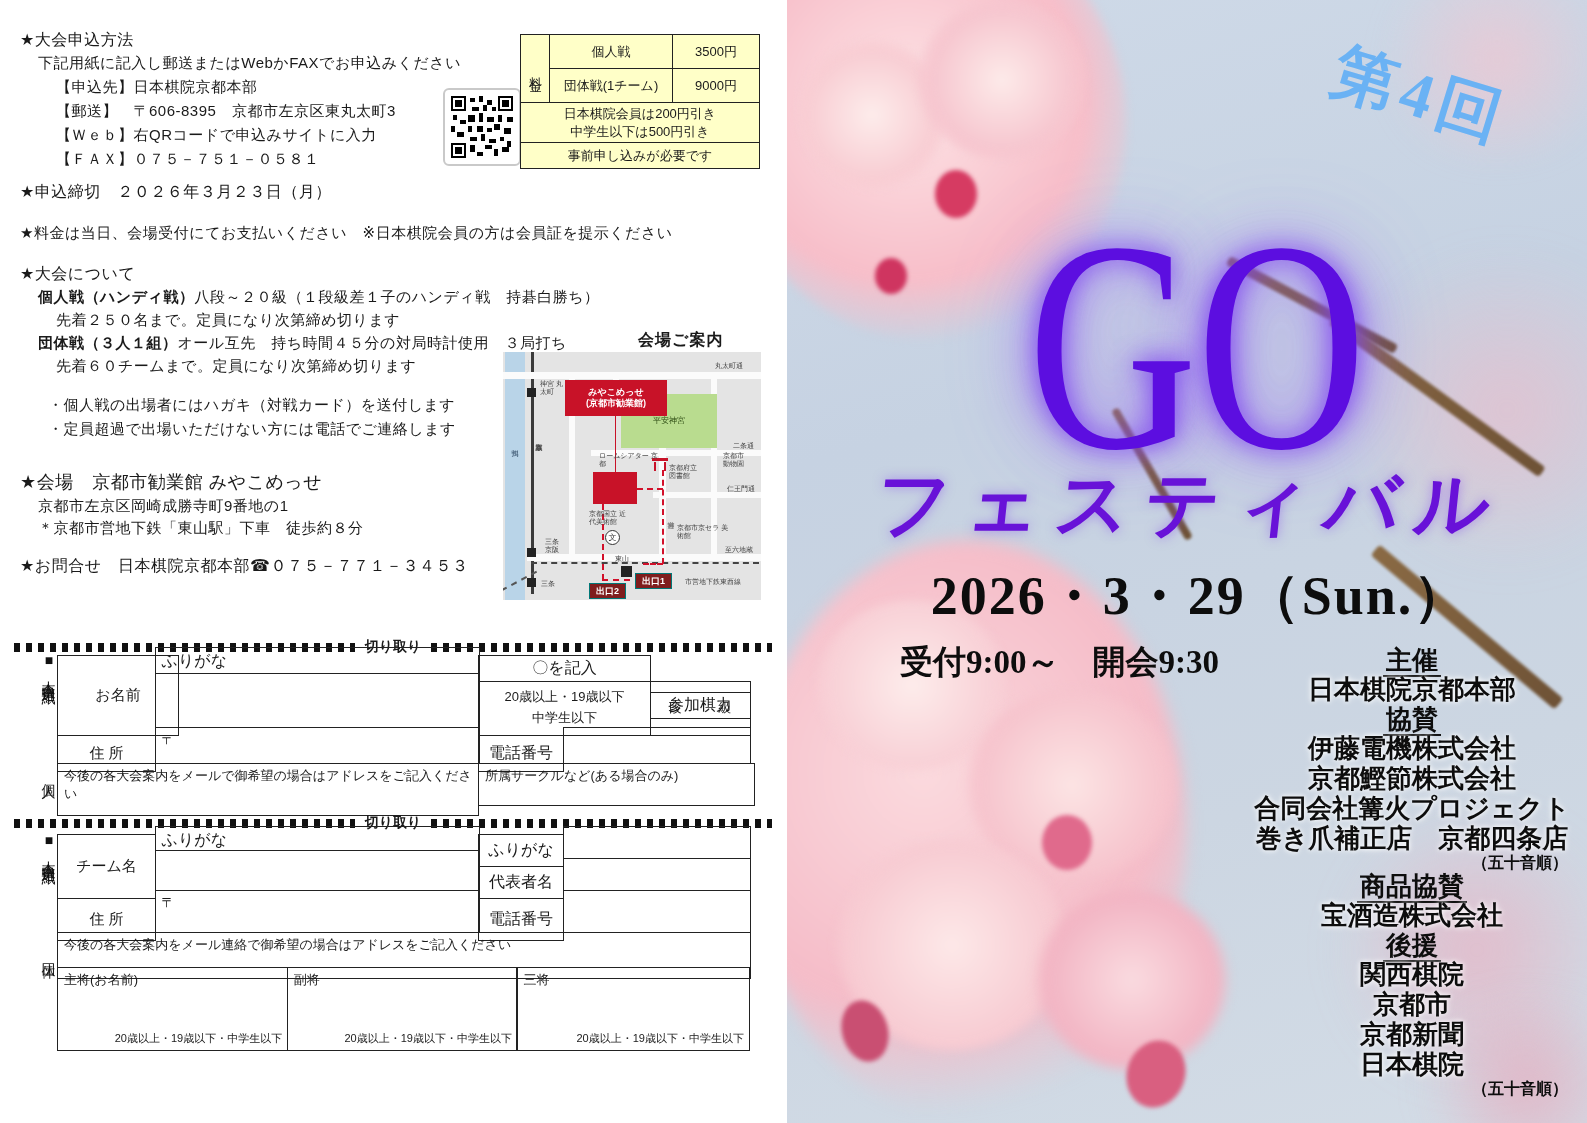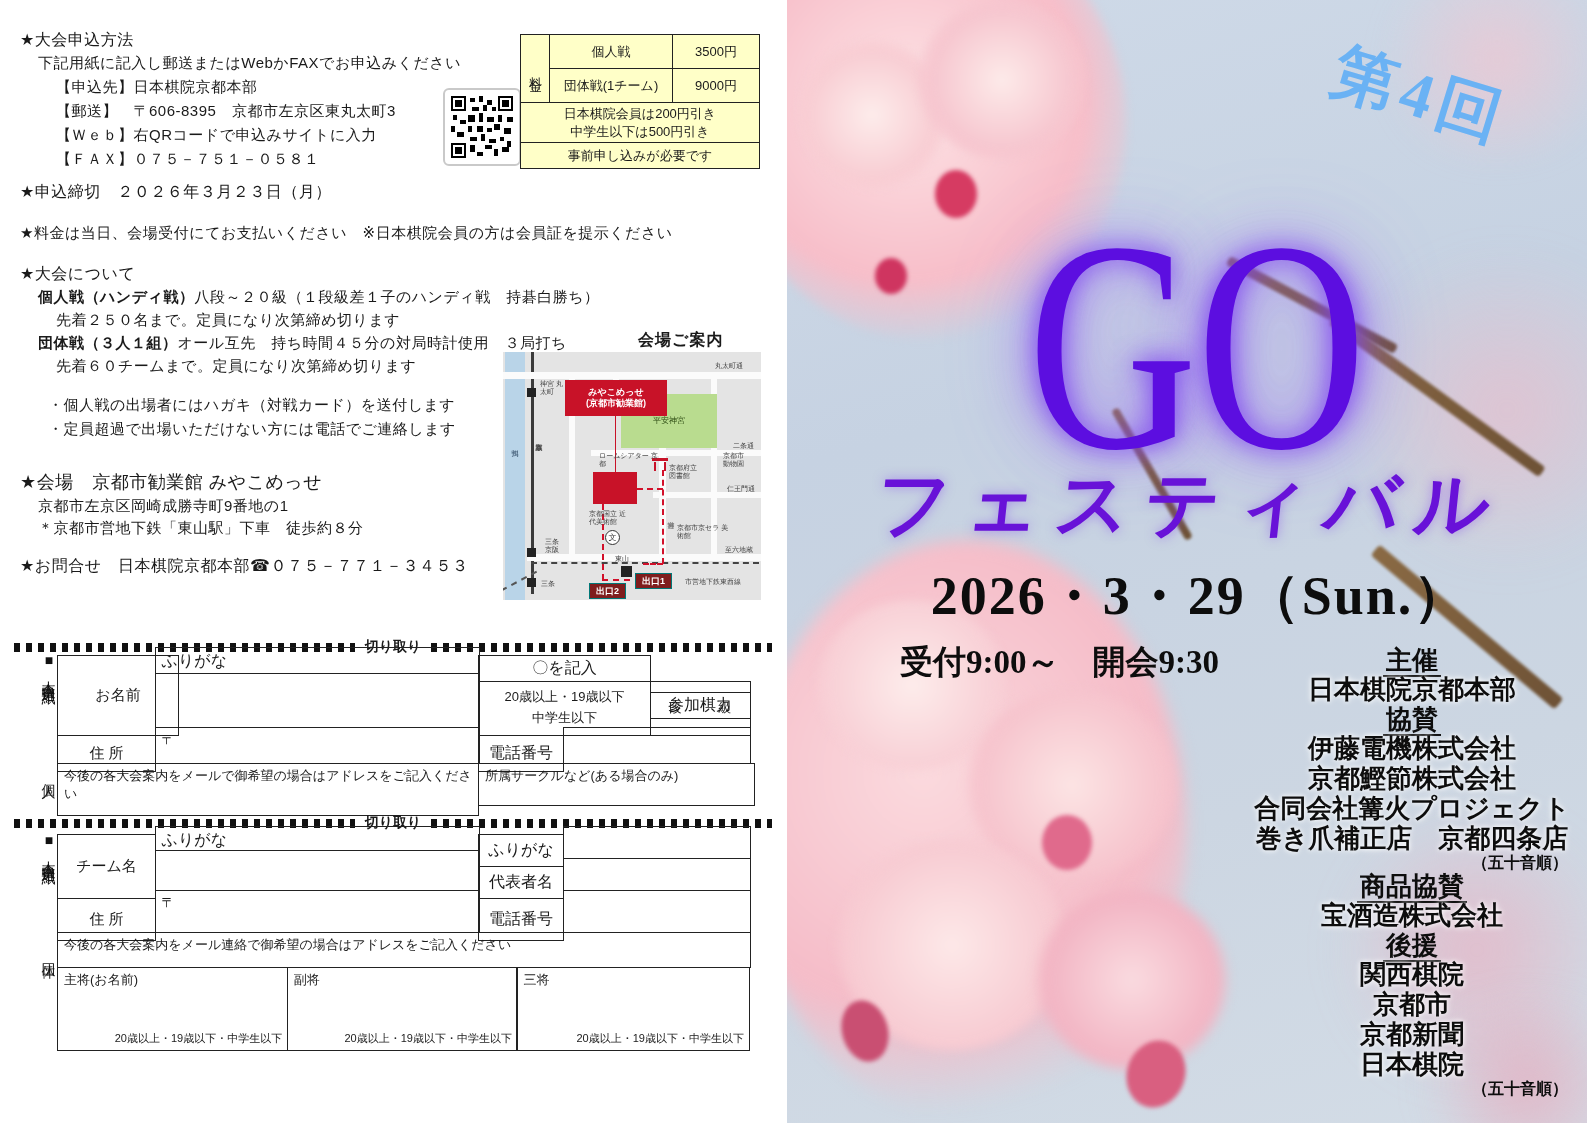--- a/index.html
+++ b/index.html
@@ -318,21 +318,21 @@
     <div class="cell center small" style="left:478px;top:826px;width:86px;height:33px;">ふりがな</div>
     <div class="cell" style="left:562.6px;top:826px;width:188px;height:33px;"></div>
     <div class="cell center small" style="left:478px;top:857.6px;width:86px;height:33.4px;">代表者名</div>
     <div class="cell" style="left:562.6px;top:857.6px;width:188px;height:33.4px;"></div>
 
     <div class="cell center" style="left:57px;top:889.6px;width:99px;height:43.8px;font-size:15px;">住 所</div>
     <div class="cell topleft" style="left:154.6px;top:889.6px;width:325px;height:43.8px;">〒</div>
     <div class="cell center small" style="left:478px;top:889.6px;width:86px;height:43.8px;">電話番号</div>
     <div class="cell" style="left:562.6px;top:889.6px;width:188px;height:43.8px;"></div>
 
-    <div class="cell topleft" style="left:57px;top:932px;width:693.6px;height:36px;">今後の各大会案内をメール連絡で御希望の場合はアドレスをご記入ください</div>
+    <div class="cell topleft" style="left:57px;top:932px;width:693.6px;height:47px;">今後の各大会案内をメール連絡で御希望の場合はアドレスをご記入ください</div>
 
     <div class="cell topleft" style="left:57px;top:966.6px;width:231.2px;height:84px;">
       <div>主将(お名前)</div>
       <div style="position:absolute;right:5px;bottom:4px;font-size:11px;">20歳以上・19歳以下・中学生以下</div>
     </div>
     <div class="cell topleft" style="left:286.8px;top:966.6px;width:231.2px;height:84px;">
       <div>副将</div>
       <div style="position:absolute;right:5px;bottom:4px;font-size:11px;">20歳以上・19歳以下・中学生以下</div>
     </div>
     <div class="cell topleft" style="left:516.4px;top:966.6px;width:233.6px;height:84px;">

